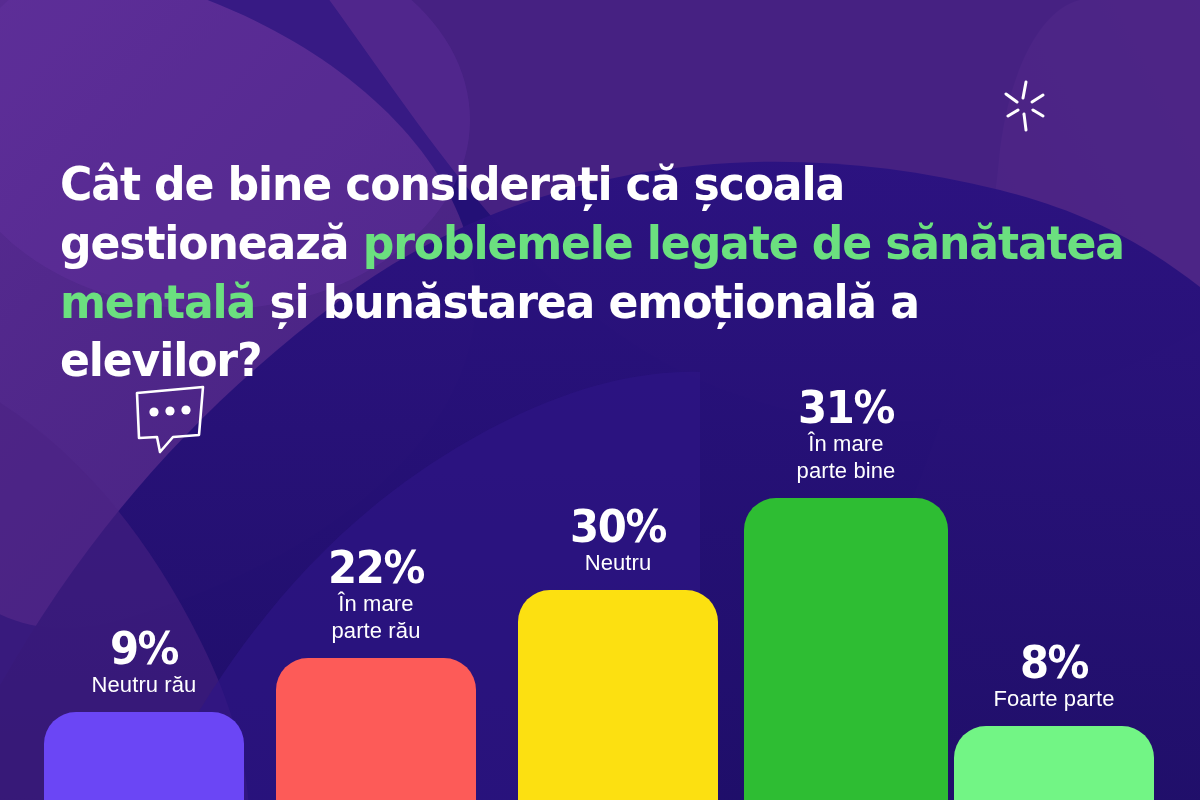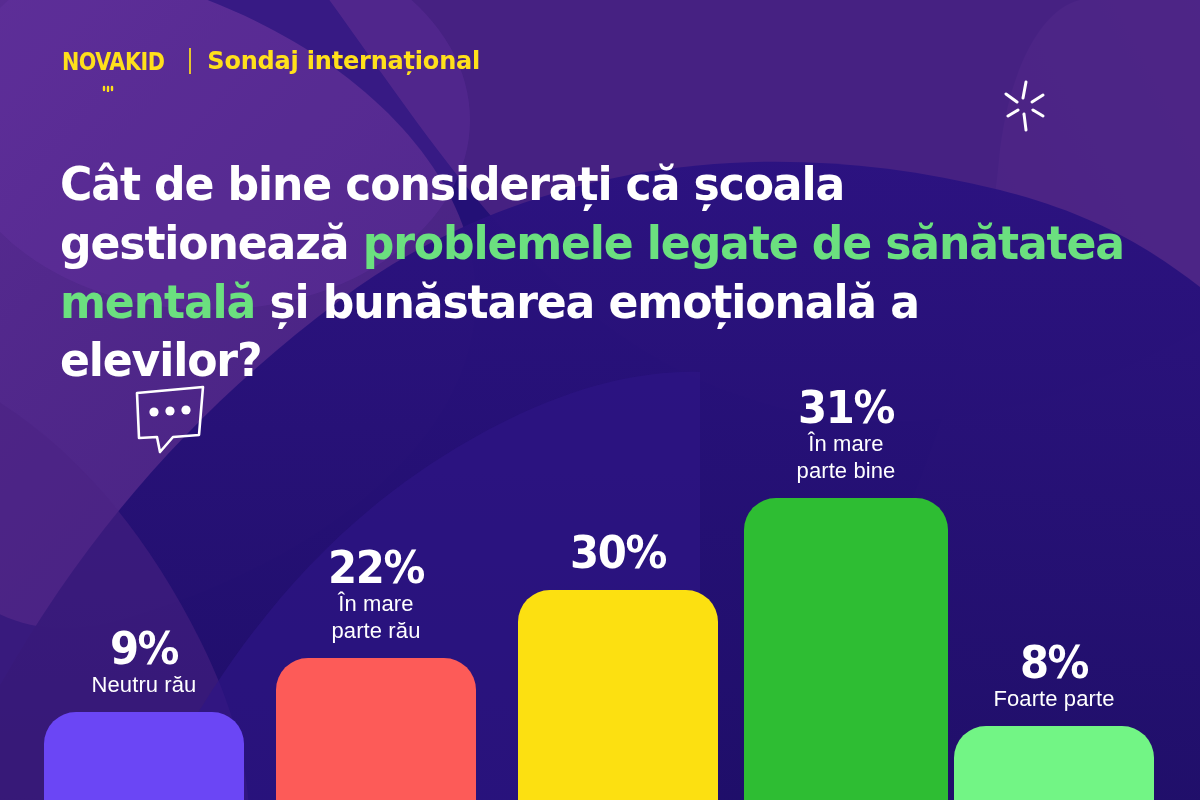--- a/index.html
+++ b/index.html
@@ -179,32 +179,20 @@
 
     <path d="M -40 760 C 60 560 180 420 340 300 C 520 165 760 130 1000 190 C 1110 218 1170 260 1240 320 L 1240 840 L -40 840 Z" fill="url(#gradC)" opacity="0.97"></path>
 
     <path d="M -40 380 C 60 430 140 520 200 640 C 240 720 250 780 250 840 L -40 840 Z" fill="#4A2384" opacity="0.55"></path>
 
     <path d="M 150 800 C 230 640 330 520 470 440 C 560 388 640 370 700 372 L 700 800 Z" fill="#2E1585" opacity="0.65"></path>
 
     <ellipse cx="210" cy="120" rx="260" ry="190" fill="#6A36A8" opacity="0.28"></ellipse>
   </svg>
 
-  <div id="header">
-    <div id="logo-wrap">
-      <span class="logo-text">NOVAKID</span>
-      <span id="logo-rocket">
-        <svg width="22" height="16" viewBox="0 0 22 16" style="position:absolute;left:-74px;top:2px;" aria-hidden="true">
-          <path d="M5 14 L5 11 M9 15 L9 11 M13 14 L13 11" stroke="#FFE01B" stroke-width="2.4" stroke-linecap="round"></path>
-        </svg>
-      </span>
-    </div>
-    <div class="header-divider"></div>
-    <div id="header-subtitle">Sondaj internațional</div>
-  </div>
 
   <h1 id="title"><span>Cât de bine considerați că școala gestionează </span><span class="hl">problemele legate de sănătatea mentală</span><span> și bunăstarea emoțională a elevilor?</span></h1>
 
   <span id="speech-bubble-icon">
     <svg width="76" height="70" viewBox="0 0 76 70" aria-hidden="true">
       <path d="M4 8 L70 2 L66 50 L40 52 L27 67 L24 52 L6 53 Z" fill="none" stroke="#FFFFFF" stroke-width="2.6" stroke-linejoin="round"></path>
       <circle cx="21" cy="27" r="4.6" fill="#FFFFFF"></circle>
       <circle cx="37" cy="26" r="4.6" fill="#FFFFFF"></circle>
       <circle cx="53" cy="25" r="4.6" fill="#FFFFFF"></circle>
     </svg>
@@ -235,20 +223,21 @@
         <div class="bar-labels">
           <div class="bar-pct">22%</div>
           <div class="bar-name">În mare
 parte rău</div>
         </div>
         <div class="bar-rect" style="height: 180px; background: rgb(253, 91, 88);"></div>
       </div>
       <div class="bar-group" style="left: 518px; width: 200px; height: 210px;">
         <div class="bar-labels">
           <div class="bar-pct">30%</div>
+          <div class="bar-name">Neutru</div>
         </div>
         <div class="bar-rect" style="height: 290px; background: rgb(252, 224, 17);"></div>
       </div>
       <div class="bar-group" style="left: 744px; width: 204px; height: 302px; border-radius: 16px;">
         <div class="bar-labels">
           <div class="bar-pct">31%</div>
           <div class="bar-name">În mare
 parte bine</div>
         </div>
         <div class="bar-rect" style="height: 302px; background: rgb(46, 189, 51);"></div>

